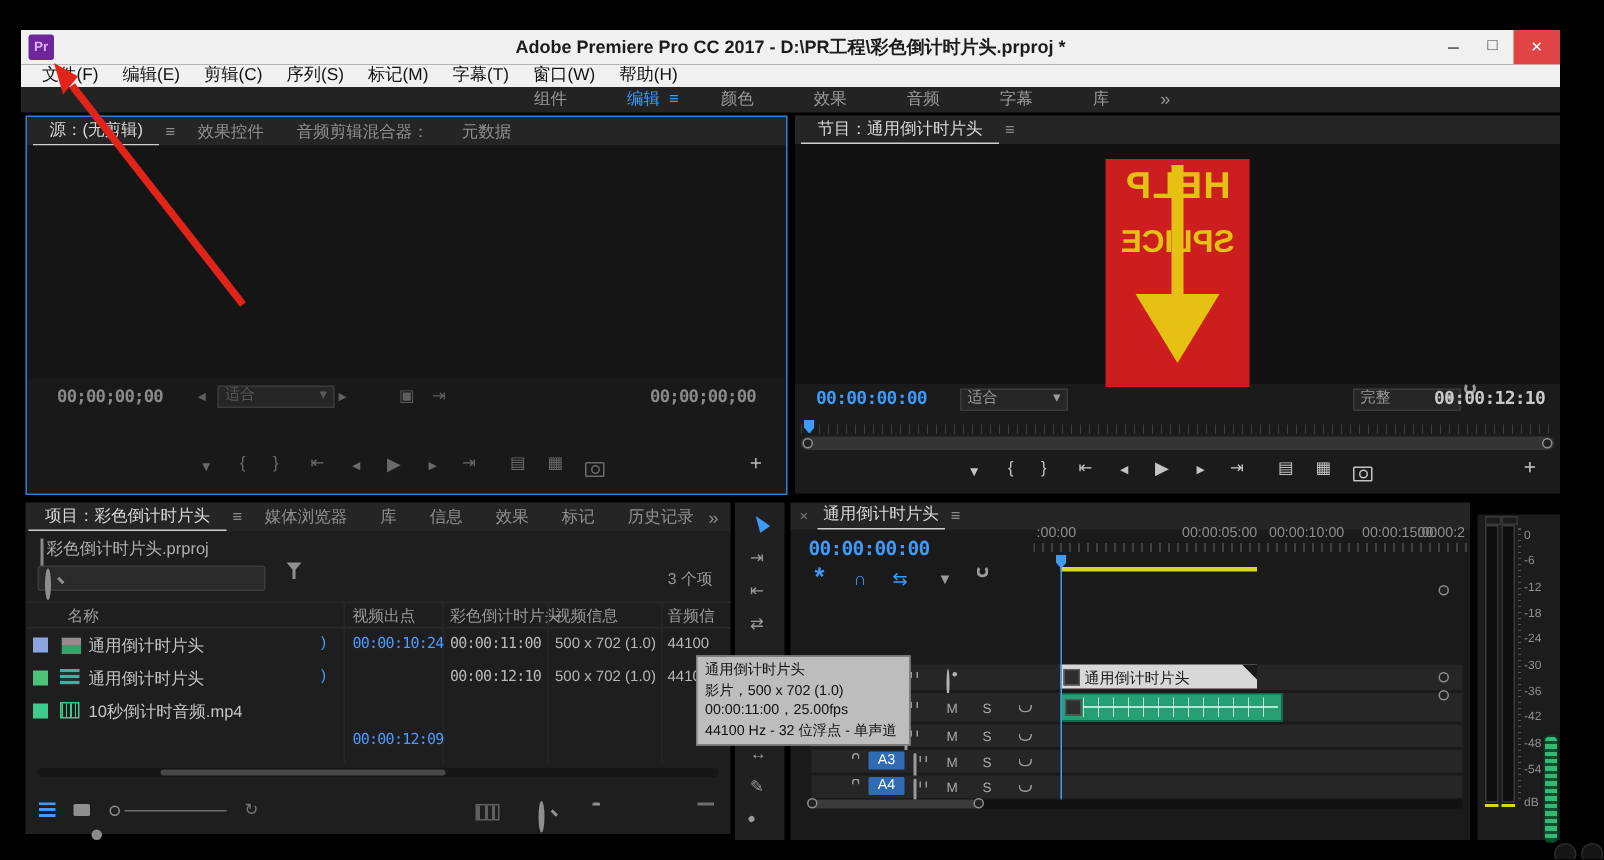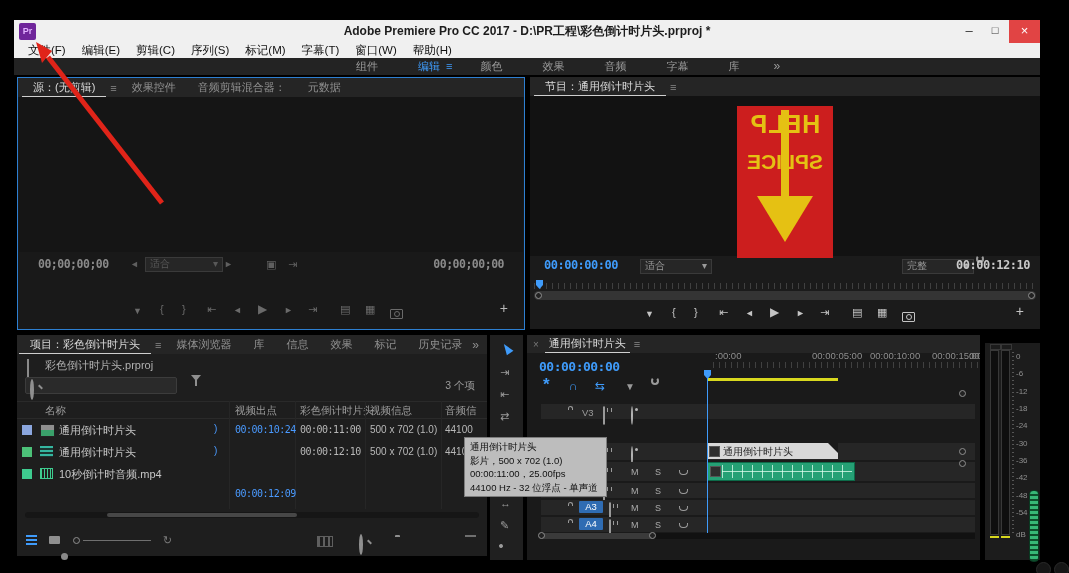--- a/index.html
+++ b/index.html
@@ -191,21 +191,21 @@
       <span class="hamb">≡</span>
       <span class="ptab">媒体浏览器</span>
       <span class="ptab">库</span>
       <span class="ptab">信息</span>
       <span class="ptab">效果</span>
       <span class="ptab">标记</span>
       <span class="ptab">历史记录</span>
       <span style="position:absolute;right:8px;font-size:12px;">»</span>
     </div>
     <span class="abs i-box" style="left:10px;top:25px;"></span>
-    <div class="abs" style="left:28px;top:23px;font-size:11px;color:#b0b0b0;">彩色倒计时片头.prproj</div>
+    <div class="abs" style="left:14px;top:23px;font-size:11px;color:#b0b0b0;">彩色倒计时片头.prproj</div>
     <div class="abs" style="left:8px;top:42px;width:150px;height:15px;background:#2a2a2a;border:1px solid #3c3c3c;border-radius:2px;">
       <span class="abs i-mag" style="left:4px;top:3px;"></span>
     </div>
     <span class="abs i-funnel" style="left:172px;top:46px;"></span>
     <div class="abs" style="right:12px;top:44px;font-size:10.5px;color:#9a9a9a;">3 个项</div>
     
     <div class="abs" style="left:0;top:66px;right:0;height:16px;font-size:10.5px;color:#9b9b9b;border-top:1px solid #2a2a2a;border-bottom:1px solid #2a2a2a;">
       <span class="abs" style="left:28px;top:2px;">名称</span>
       <span class="abs" style="left:218px;top:2px;">视频出点</span>
       <span class="abs" style="left:283px;top:2px;">彩色倒计时片头</span>
@@ -284,38 +284,32 @@
       <span class="ptab active" style="padding:0 4px;">通用倒计时片头</span>
       <span class="hamb">≡</span>
     </div>
     <div class="abs tc" style="left:12px;top:24px;font-size:13px;color:#3f9bfa;">00:00:00:00</div>
     <span class="abs" style="left:16px;top:44px;color:#3f9bfa;font-size:17px;font-weight:bold;line-height:12px;">*</span>
     <span class="abs" style="left:42px;top:44px;color:#3f9bfa;font-size:12px;font-weight:bold;">∩</span>
     <span class="abs" style="left:68px;top:44px;color:#3f9bfa;font-size:12px;">⇆</span>
     <span class="abs" style="left:98px;top:46px;color:#999;font-size:10px;">▼</span>
     <span class="abs i-wrench" style="left:126px;top:47px;"></span>
     
-    <div class="abs" style="left:186px;top:13px;right:0;height:22px;font-size:9.5px;color:#8f8f8f;text-align:center;">
+    <div class="abs" style="left:162px;top:13px;right:0;height:22px;font-size:9.5px;color:#8f8f8f;text-align:center;">
       <span class="abs" style="left:2px;top:2px;">:00:00</span>
       <span class="abs" style="left:99px;top:2px;">00:00:05:00</span>
       <span class="abs" style="left:157px;top:2px;">00:00:10:00</span>
       <span class="abs" style="left:219px;top:2px;">00:00:15:00</span>
       <span class="abs" style="left:256px;top:2px;">00:00:2</span>
       <div class="abs ticks" style="left:0;right:0;top:14px;height:6px;"></div>
     </div>
     <div class="abs" style="left:180px;top:43px;width:131px;height:3px;background:#d8d81e;"></div>
     <span class="abs i-playhead" style="left:177px;top:35px;z-index:6;"></span>
     <div class="abs" style="left:180px;top:43px;width:1px;height:155px;background:#3f9bfa;z-index:6;"></div>
     
-    <div class="trackrow" style="top:69px;height:15px;">
-      <span class="abs i-lock" style="left:26px;top:6px;"></span>
-      <span class="trklabel" style="left:41px;top:3px;">V3</span>
-      <span class="abs i-src" style="left:62px;top:3px;"></span>
-      <span class="abs i-eye" style="left:88px;top:3px;"></span>
-    </div>
     <div class="trackrow" style="top:108px;height:17px;">
       <span class="abs i-lock" style="left:26px;top:7px;"></span>
       <span class="trklabel" style="left:41px;top:4px;">V1</span>
       <span class="abs i-src" style="left:62px;top:4px;"></span>
       <span class="abs i-eye" style="left:88px;top:4px;"></span>
     </div>
     <div class="trackrow" style="top:127px;height:19px;">
       <span class="abs i-lock" style="left:26px;top:8px;"></span>
       <span class="trklabel" style="left:41px;top:5px;">A1</span>
       <span class="abs i-src" style="left:62px;top:5px;"></span>

